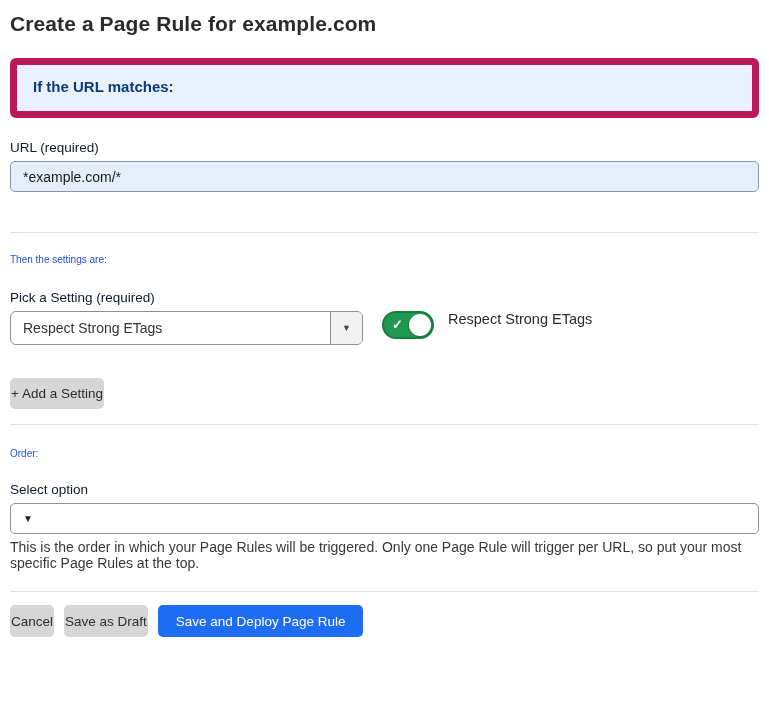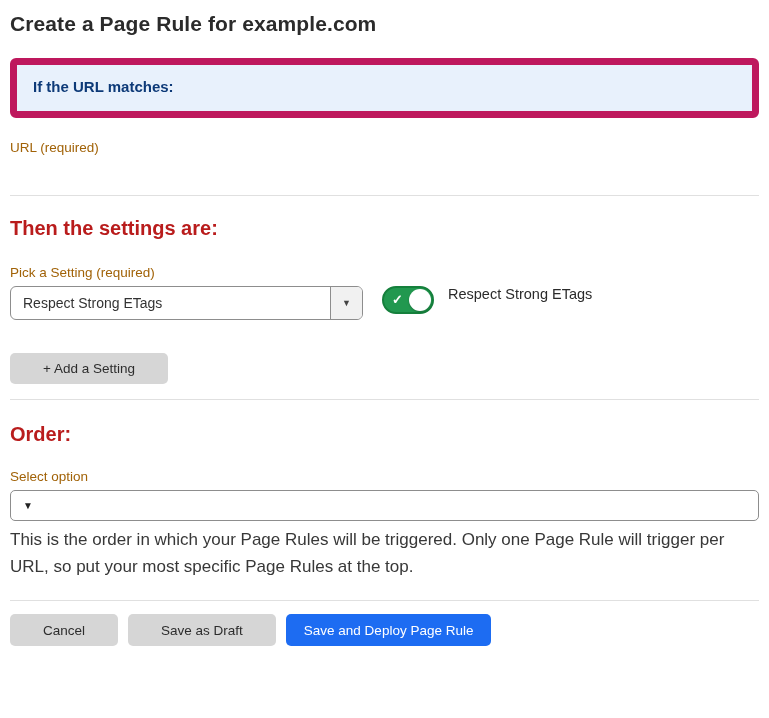--- a/index.html
+++ b/index.html
@@ -34,21 +34,21 @@
   .info-body { max-width: 715px; }
   .info-link {
     color: #2d67c9;
     text-decoration: underline;
     cursor: pointer;
   }
   .info-link-suffix { color: #0d3a78; }
 
   .field-label {
     font-size: 13.5px;
-    color: #a16207;
+    color: #0f172a;
   }
   .label-url { margin-top: 22px; }
 
   .url-input {
     display: block;
     margin-top: 6px;
     width: 749px;
     height: 31px;
     background: #e5eefb;
     border: 1px solid #8795ab;
@@ -63,23 +63,23 @@
   .divider {
     border: none;
     border-top: 1px solid #e0e0e0;
     height: 0;
   }
   .divider-1 { margin-top: 40px; }
   .divider-2 { margin-top: 15px; }
   .divider-3 { margin-top: 20px; }
 
   .section-heading {
-    font-size: 20px;
-    font-weight: 700;
-    color: #b91c1c;
+    font-size: 10px;
+    font-weight: 400;
+    color: #1d4ed8;
   }
   .heading-settings { margin-top: 21px; }
   .heading-order { margin-top: 23px; }
   .label-pick { margin-top: 25px; }
   .label-order { margin-top: 23px; }
 
   .setting-row {
     margin-top: 6px;
     display: flex;
     align-items: flex-start;
@@ -153,21 +153,21 @@
   .btn {
     display: inline-flex;
     align-items: center;
     justify-content: center;
     height: 32px;
     border: none;
     border-radius: 5px;
     font-family: "Liberation Sans", sans-serif;
     font-size: 13.5px;
     cursor: pointer;
-    padding: 0 33px;
+    padding: 0 1px;
   }
   .btn-gray { background: #d6d6d6; color: #2d2d2d; }
   .btn-blue { background: #1d6cf2; color: #ffffff; padding: 0 18px; }
   .add-setting-btn { margin-top: 33px; height: 31px; }
 
   .order-select {
     margin-top: 6px;
     width: 749px;
     height: 31px;
     border: 1px solid #8d8d8d;
@@ -183,22 +183,22 @@
     font-size: 13.5px;
     color: #2e2e2e;
   }
   .order-select-caret {
     font-size: 10px;
     color: #222222;
   }
 
   .help-text {
     margin-top: 5px;
-    font-size: 17px;
-    line-height: 27px;
+    font-size: 14px;
+    line-height: 16px;
     color: #383838;
     max-width: 735px;
   }
 
   .footer {
     margin-top: 13px;
     display: flex;
     gap: 10px;
   }
 </style>
@@ -207,20 +207,21 @@
 
 <div class="page">
 
   <h1 class="page-title">Create a Page Rule for example.com</h1>
 
   <div class="info-box">
     <div class="info-heading">If the URL matches:</div>
   </div>
 
   <div class="field-label label-url">URL (required)</div>
+  <input class="url-input" type="text" value="*example.com/*" style="">
 
   <hr class="divider divider-1">
 
   <h2 class="section-heading heading-settings">Then the settings are:</h2>
 
   <div class="field-label label-pick">Pick a Setting (required)</div>
 
   <div class="setting-row">
     <div class="setting-select">
       <div class="setting-select-value">Respect Strong ETags</div>

